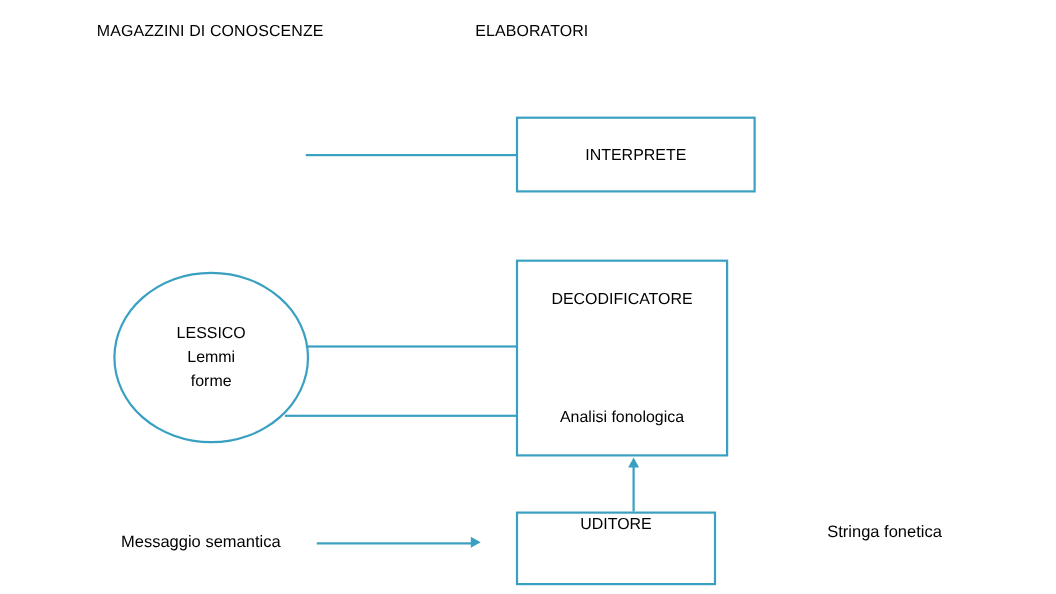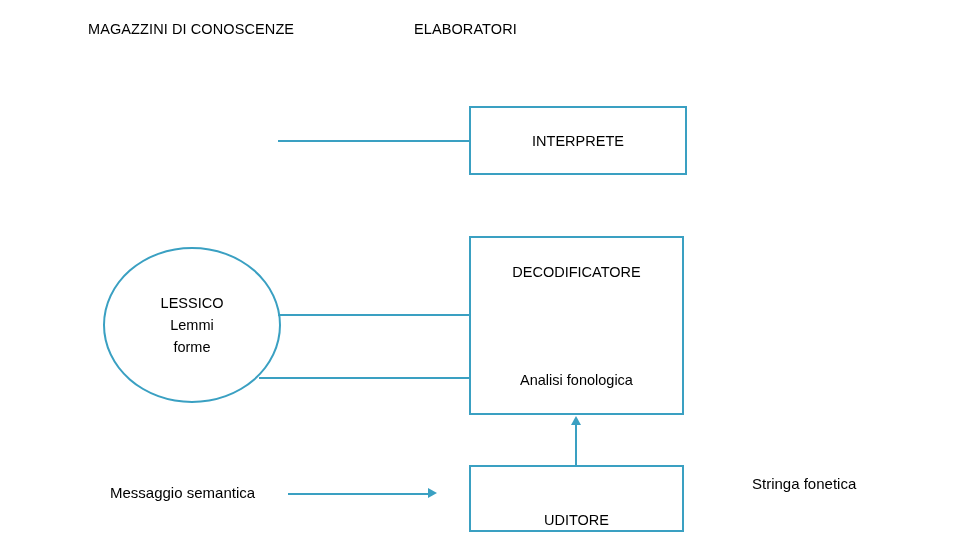--- a/index.html
+++ b/index.html
@@ -19,21 +19,21 @@
     overflow: hidden;
   }
   .hdr {
     position: absolute;
     font-size: 14.5px;
     color: #000000;
     white-space: nowrap;
     letter-spacing: 0.1px;
   }
   #hdr-magazzini { left: 88px; top: 21px; }
-  #hdr-elaboratori { left: 414px; top: 21px; }
+  #hdr-elaboratori { left: 432px; top: 21px; }
 
   .ellipse {
     position: absolute;
     border: 2px solid #3aa0c2;
     border-radius: 50%;
     box-sizing: border-box;
     display: flex;
     align-items: center;
     justify-content: center;
     background: transparent;
@@ -52,25 +52,25 @@
     position: absolute;
     border: 2px solid #3aa0c2;
     box-sizing: border-box;
     background: transparent;
   }
   #box-interprete {
     left: 469px; top: 106px; width: 218px; height: 69px;
     display: flex; align-items: center; justify-content: center;
   }
   #box-decodificatore {
-    left: 469px; top: 236px; width: 215px; height: 179px;
+    left: 469px; top: 236px; width: 193px; height: 179px;
   }
   #box-uditore {
-    left: 469px; top: 465px; width: 215px; height: 67px;
-    display: flex; align-items: flex-end; justify-content: center;
+    left: 469px; top: 465px; width: 182px; height: 67px;
+    display: flex; align-items: flex-start; justify-content: center;
   }
   .boxlabel {
     font-size: 14.5px;
     color: #000000;
     text-align: center;
     line-height: 20px;
   }
   .deco-line {
     position: absolute;
     left: 0;

